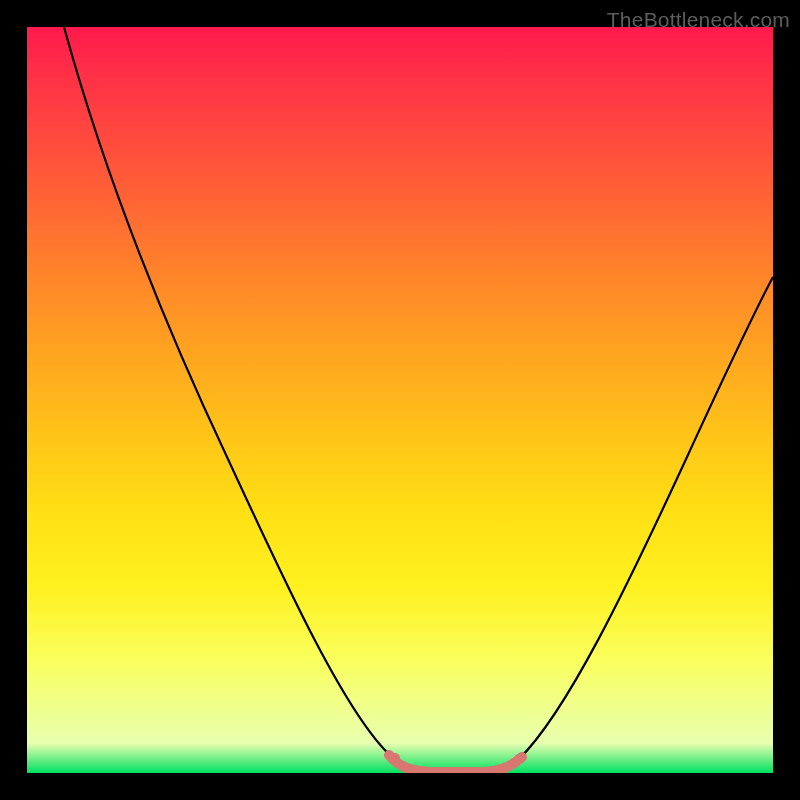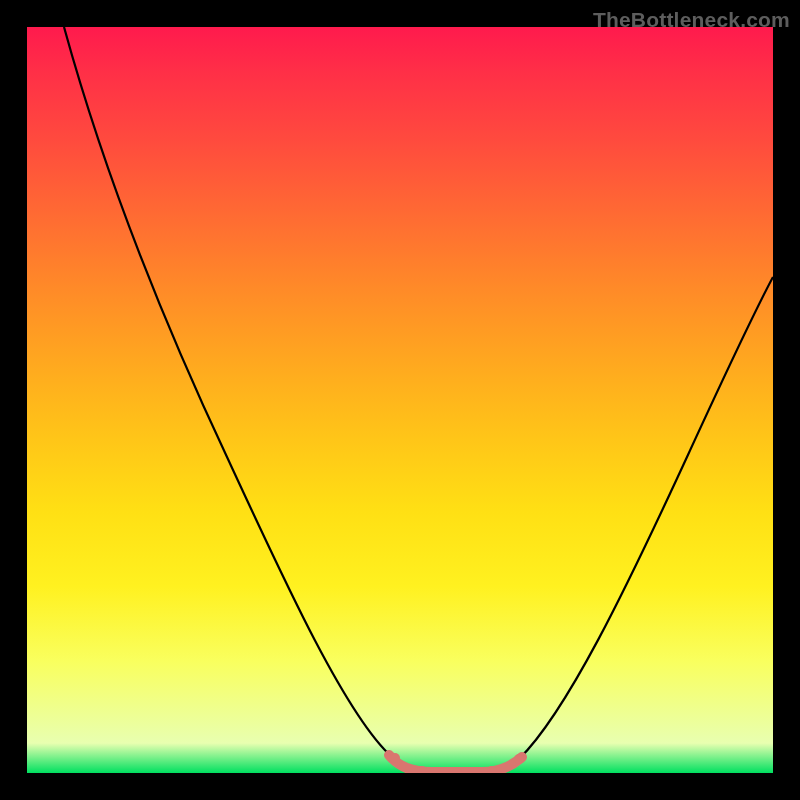--- a/index.html
+++ b/index.html
@@ -40,21 +40,21 @@
       #e8ffb0 96%,
       #00e060 100%
     );
   }
   .watermark {
     position: absolute;
     top: 8px;
     right: 10px;
     color: #5d5d5d;
     font-size: 21px;
-    font-weight: 700;
+    font-weight: 400;
     letter-spacing: 0.2px;
     user-select: none;
   }
   svg.curve {
     position: absolute;
     left: 0;
     top: 0;
     width: 746px;
     height: 746px;
   }

